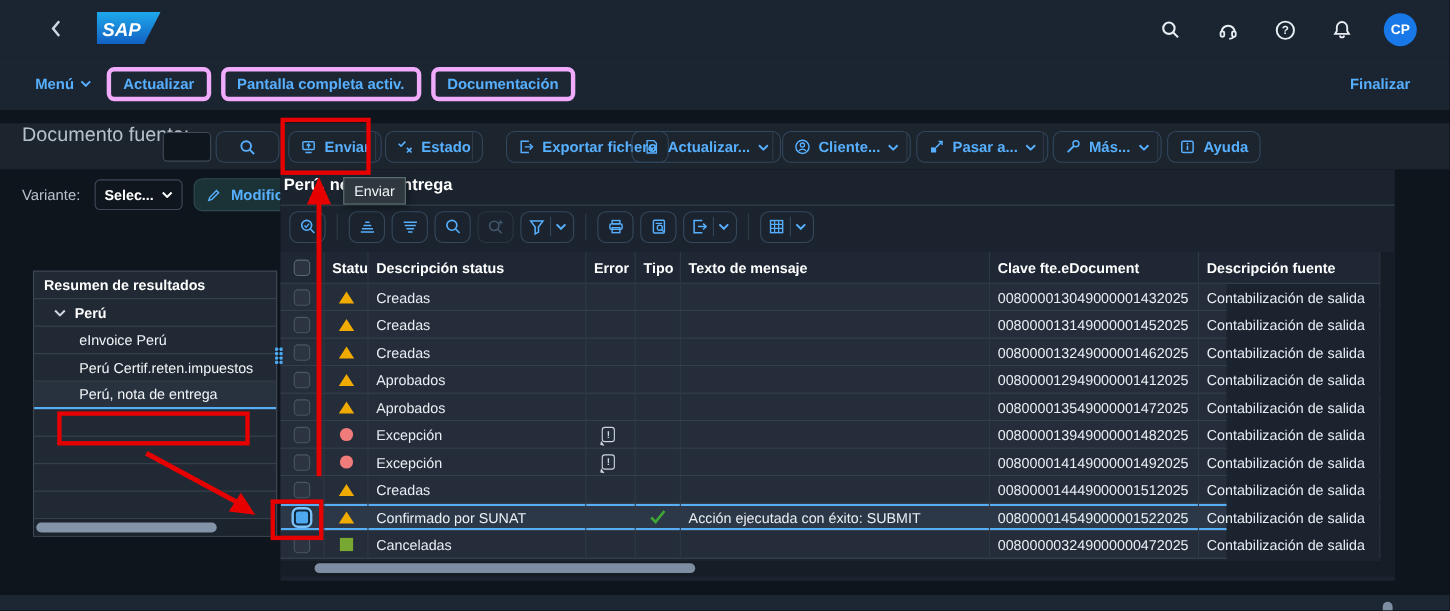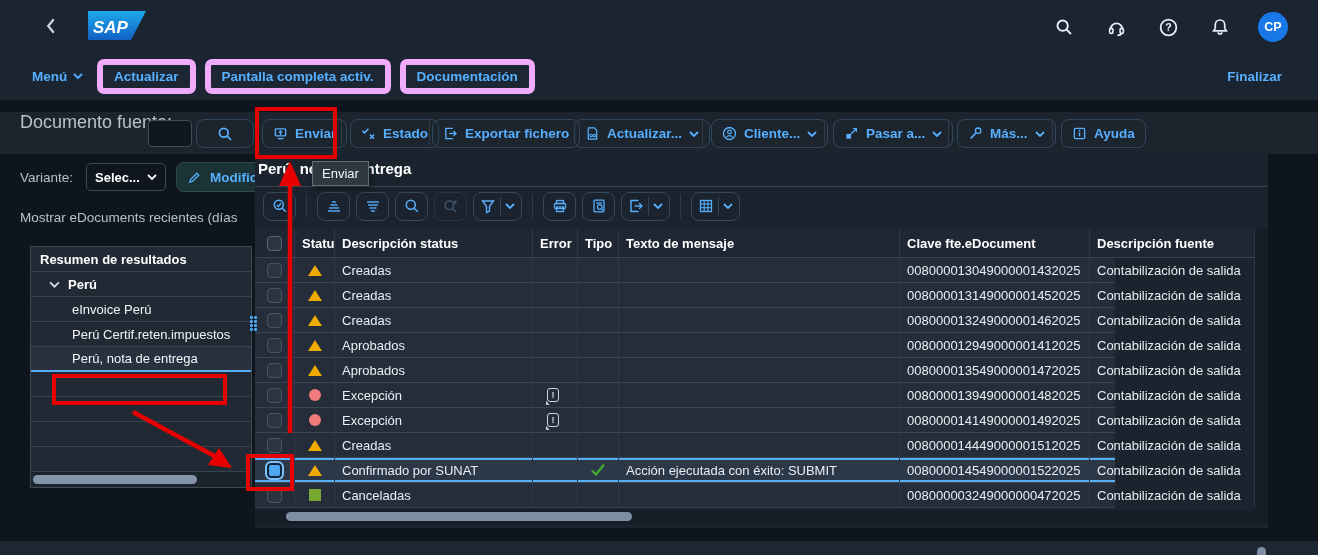--- a/index.html
+++ b/index.html
@@ -19,21 +19,21 @@
   .shelltitle{position:absolute;left:175px;top:15px;font-size:16px;font-weight:bold;color:#fff;display:flex;align-items:center;gap:8px}
   .shelltitle svg{color:#e6ecf2}
   .shellicons{position:absolute;right:30px;top:12px;display:flex;align-items:center;gap:24px}
   .shellicon{width:28px;height:28px;display:flex;align-items:center;justify-content:center;color:#e8eef4;cursor:pointer}
   .avatar{width:30px;height:30px;border-radius:50%;background:#1878e8;color:#fff;font-weight:bold;font-size:12.5px;display:flex;align-items:center;justify-content:center;cursor:pointer}
 
   
   .menubar{position:absolute;left:0;top:52px;width:1318px;height:48px;background:var(--shell);display:flex;align-items:center}
   .menulbl{position:absolute;left:32px;display:flex;align-items:center;gap:6px;color:var(--accent);font-weight:bold;font-size:13.5px;cursor:pointer}
   .mbtns{position:absolute;left:97px;display:flex;gap:9px}
-  .mbtn{border:6px solid #f0abfc;border-radius:7px;padding:4px 11px;color:var(--accent);font-weight:bold;font-size:13.5px;background:rgba(255,255,255,0.01);cursor:pointer;white-space:nowrap}
+  .mbtn{border:4px solid #f0abfc;border-radius:7px;padding:4px 11px;color:var(--accent);font-weight:bold;font-size:13.5px;background:rgba(255,255,255,0.01);cursor:pointer;white-space:nowrap}
   .finalizar{position:absolute;right:36px;color:var(--accent);font-weight:bold;font-size:13.5px;cursor:pointer}
 
   
   .fnbar{position:absolute;left:0;top:112px;width:1318px;height:42px;background:var(--strip)}
   .fnbar .lbl{position:absolute;left:20px;top:0;color:var(--label);font-size:18px}
   .srcinput{position:absolute;left:148px;top:8px;width:44px;height:27px;background:#10161e;border:1px solid #3f4a58;border-radius:4px;color:var(--txt);padding:0 5px;font-size:13px}
   .fbtn{position:absolute;top:7px;height:29px;display:flex;align-items:center;justify-content:center;gap:7px;border:1px solid var(--btnbrd);border-radius:8px;color:var(--accent);font-weight:bold;font-size:13.5px;cursor:pointer;padding:0 10px;white-space:nowrap}
   .fsep{position:absolute;top:8px;width:1px;height:26px;background:#2e3a47}
   .chev{flex:0 0 auto}
   .sdiv{width:1px;height:18px;background:var(--btnbrd)}
@@ -193,21 +193,21 @@
     </div>
     <div class="fsep" style="left:341px"></div>
     <div class="fbtn" style="left:350px">
       <svg class="ic" width="15" height="15" viewBox="0 0 16 16">
           <path d="M1.5 5l2.3 2.3L8 3" fill="none" stroke="currentColor" stroke-width="1.6"></path>
           <path d="M9.5 9l4.5 4.5M14 9l-4.5 4.5" fill="none" stroke="currentColor" stroke-width="1.6"></path>
         </svg>
       <span>Estado</span>
     </div>
     <div class="fsep" style="left:429px"></div>
-    <div class="fbtn" style="left:432px">
+    <div class="fbtn" style="left:460px">
       <svg class="ic" width="15" height="15" viewBox="0 0 16 16">
           <path d="M10.5 2.5H3v11h7.5" fill="none" stroke="currentColor" stroke-width="1.4"></path>
           <path d="M6.5 8h7" fill="none" stroke="currentColor" stroke-width="1.4"></path>
           <path d="M11.2 5.3 13.9 8l-2.7 2.7" fill="none" stroke="currentColor" stroke-width="1.4"></path>
         </svg>
       <span>Exportar fichero</span>
     </div>
     <div class="fbtn" style="left:574px">
       <svg class="ic" width="15" height="15" viewBox="0 0 16 16">
           <path d="M3.5 2h6.5l2.5 2.5V14h-9z" fill="none" stroke="currentColor" stroke-width="1.3"></path>
@@ -272,21 +272,20 @@
       <svg class="ic chev" width="10" height="6" viewBox="0 0 10 6">
           <polyline points="1,1 5,5 9,1" fill="none" stroke="#fff" stroke-width="1.8"></polyline>
         </svg>
     </div>
     <div class="modbtn">
       <svg class="ic" width="15" height="15" viewBox="0 0 16 16">
           <path d="M3 13l1-3 6.5-6.5 2 2L6 12z" fill="none" stroke="currentColor" stroke-width="1.4"></path>
         </svg>
       <span>Modifica</span>
     </div>
-    <span class="recent">Mostrar eDocuments recientes (días</span>
     <div class="tree">
       <div class="tree-hrow">Resumen de resultados</div>
       <div class="tree-group">
         <svg class="ic" width="11" height="7" viewBox="0 0 10 6">
             <polyline points="1,1 5,5 9,1" fill="none" stroke="currentColor" stroke-width="1.7"></polyline>
           </svg>
         <span>Perú</span>
       </div>
       <div>
           <div class="tree-item">

